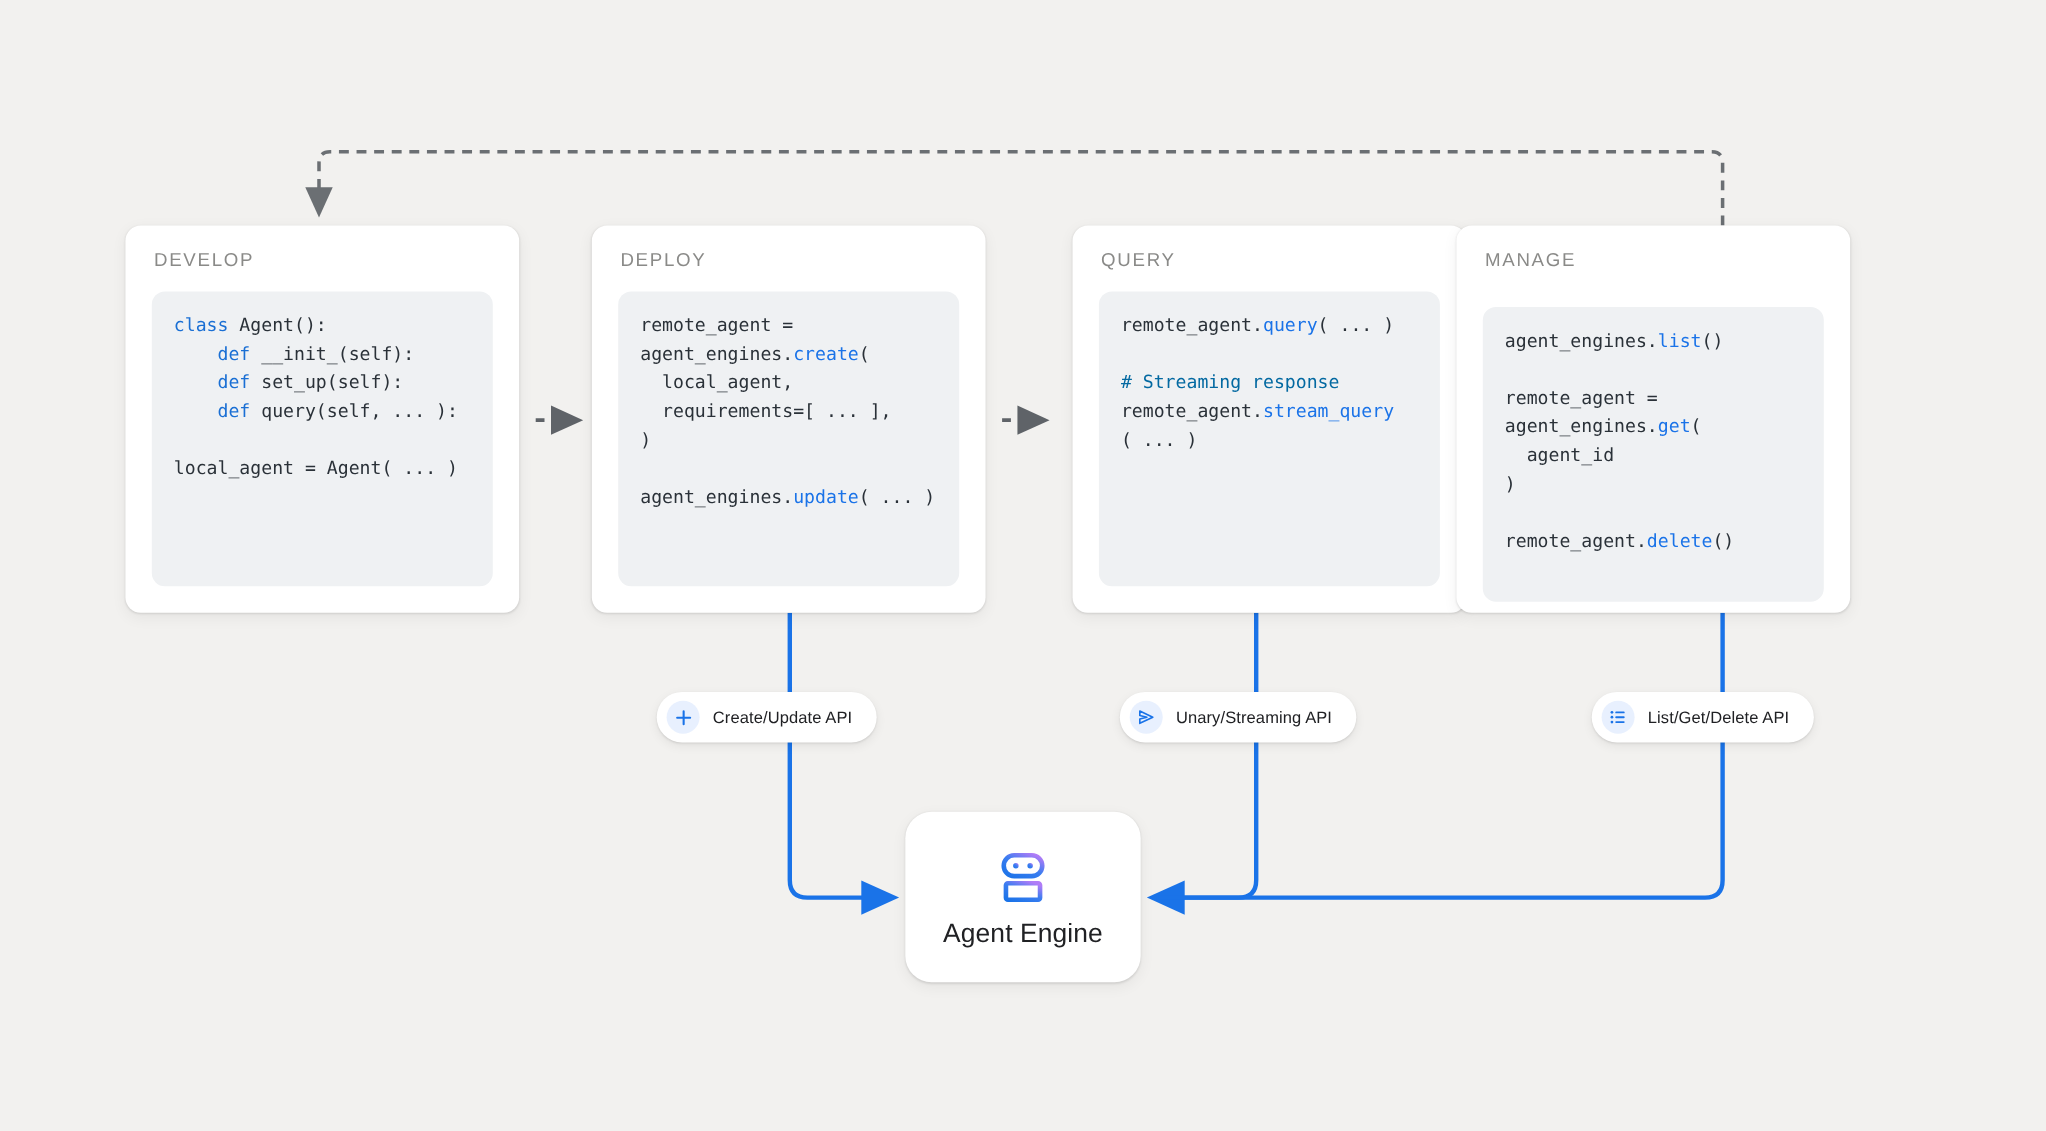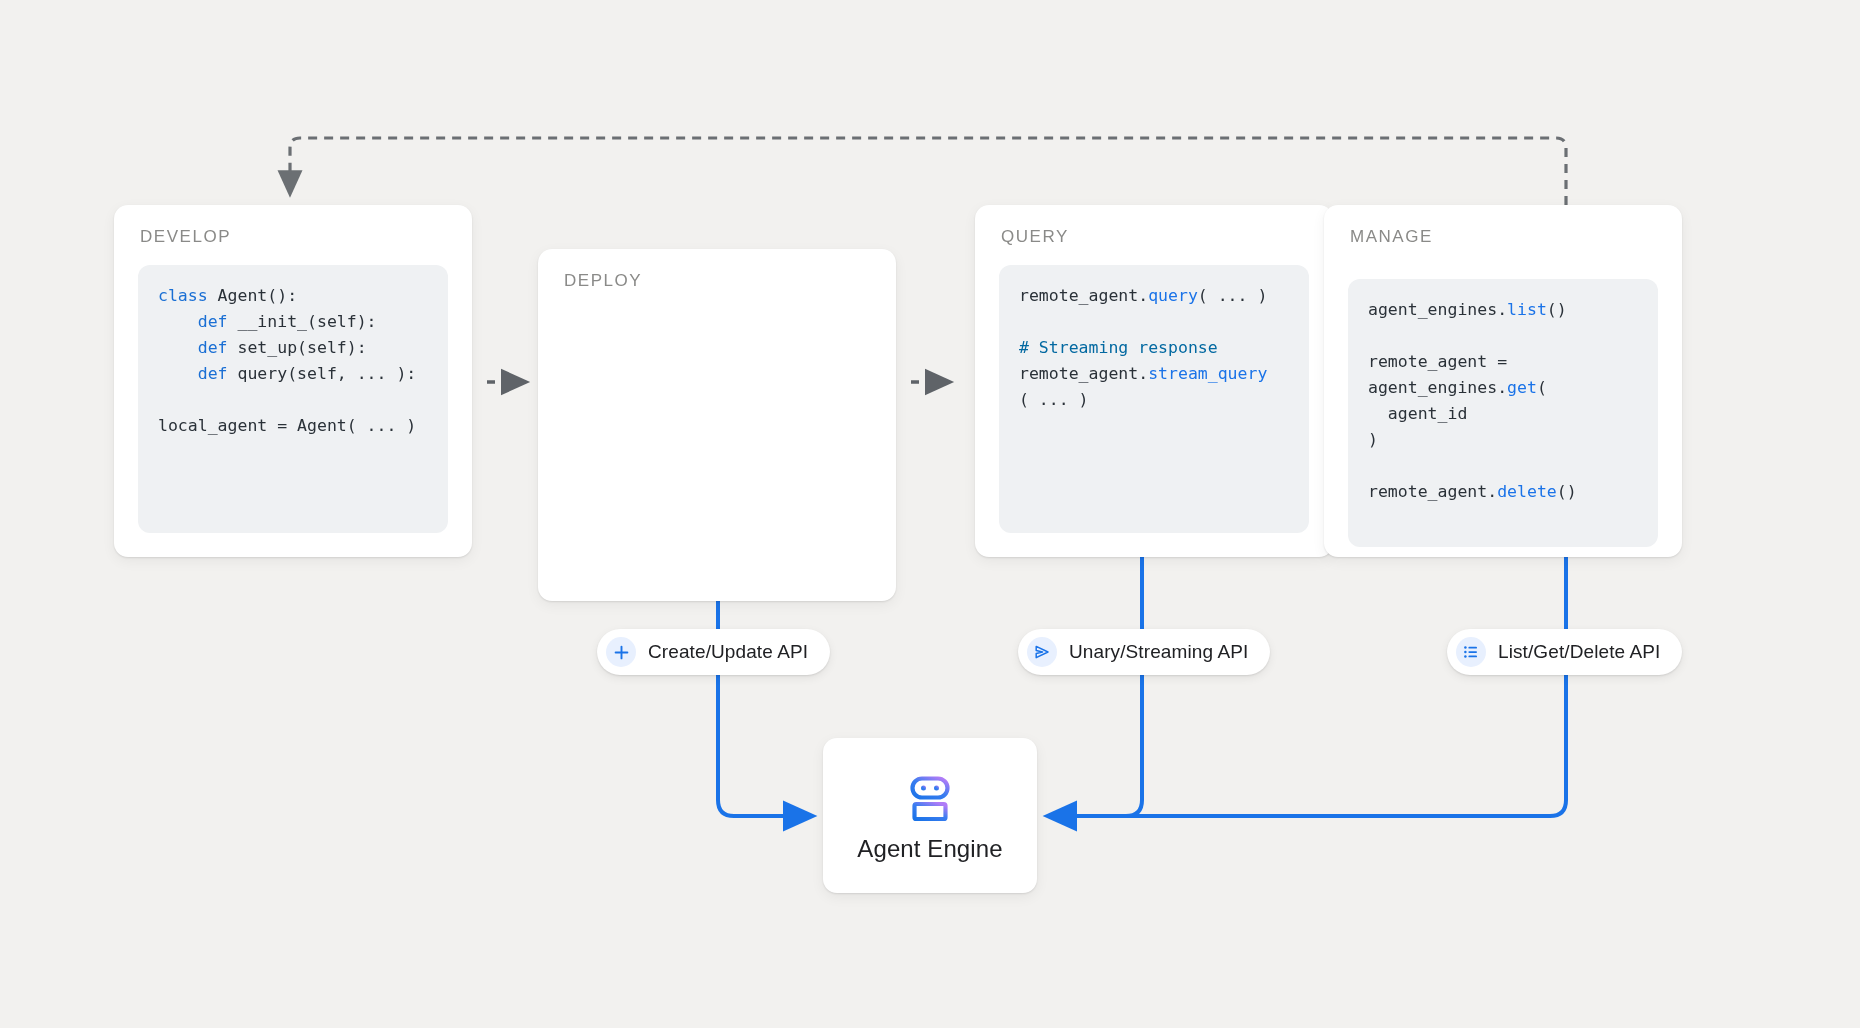--- a/index.html
+++ b/index.html
@@ -40,21 +40,21 @@
     color:#2a3138;
     white-space:pre;
     box-sizing:border-box;
   }
   .kw{color:#1a6fd4;}
   .fn{color:#1a73e8;}
   .cm{color:#0369a1;}
 
   
   #card-develop{left:114px;top:205px;width:358px;height:352px;}
-  #card-deploy {left:538px;top:205px;width:358px;height:352px;margin-top:44px;}
+  #card-deploy {left:538px;top:205px;width:358px;height:352px;}
   #card-query  {left:962px;top:205px;width:358px;height:352px;margin-left:13px;}
   #card-manage {left:1324px;top:205px;width:358px;height:352px;}
 
   #card-develop .code{height:268px;}
   #card-deploy .code{height:268px;}
   #card-query .code{height:268px;}
   #card-manage .code{height:268px;margin-top:32px;}
 
   
   .pill{
@@ -69,30 +69,30 @@
     box-sizing:border-box;
     white-space:nowrap;
   }
   .pill-ic{
     width:30px;height:30px;border-radius:50%;
     background:#e8f0fe;
     display:flex;align-items:center;justify-content:center;
     flex:0 0 auto;
   }
   .pill-label{
-    font-size:19px;color:#202124;letter-spacing:.1px;
+    font-size:15px;color:#202124;letter-spacing:.1px;
   }
   #pill-create{left:597px;top:629px;}
   #pill-query {left:1018px;top:629px;}
   #pill-manage{left:1447px;top:629px;}
 
   
   #engine{
     position:absolute;left:823px;top:738px;width:214px;height:155px;
-    background:#ffffff;border-radius:14px;
+    background:#ffffff;border-radius:24px;
     box-shadow:0 1px 2px rgba(0,0,0,.10), 0 4px 14px rgba(0,0,0,.06);
     display:flex;flex-direction:column;align-items:center;justify-content:center;
     box-sizing:border-box;
   }
   #engine .engine-label{font-size:24px;color:#202124;letter-spacing:.1px;}
 </style>
 </head>
 <body>
 
 <div id="canvas">
@@ -145,20 +145,27 @@
     <div class="code"><span class="kw">class </span><span>Agent():</span>
 <span class="kw">    def </span><span>__init_(self):</span>
 <span class="kw">    def </span><span>set_up(self):</span>
 <span class="kw">    def </span><span>query(self, ... ):</span>
 <span></span>
 <span>local_agent = Agent( ... )</span></div>
   </div>
 
   <div class="card" id="card-deploy">
     <div class="card-title">DEPLOY</div>
+    <div class="code"><span>remote_agent =</span>
+<span>agent_engines.</span><span class="fn">create</span><span>(</span>
+<span>  local_agent,</span>
+<span>  requirements=[ ... ],</span>
+<span>)</span>
+<span></span>
+<span>agent_engines.</span><span class="fn">update</span><span>( ... )</span></div>
   </div>
 
   <div class="card" id="card-query">
     <div class="card-title">QUERY</div>
     <div class="code"><span>remote_agent.</span><span class="fn">query</span><span>( ... )</span>
 <span></span>
 <span class="cm"># Streaming response</span>
 <span>remote_agent.</span><span class="fn">stream_query</span>
 <span>( ... )</span></div>
   </div>

